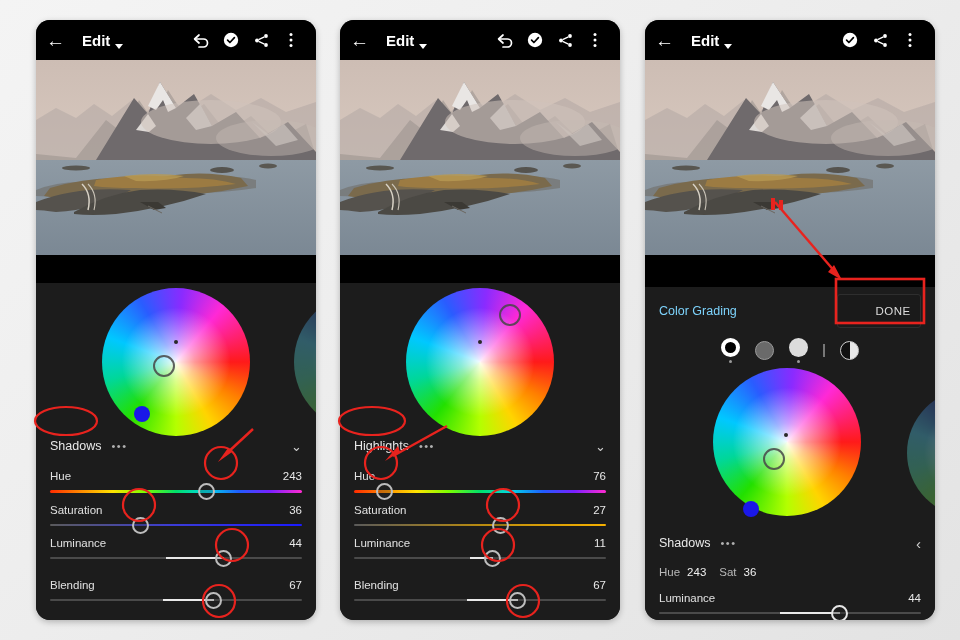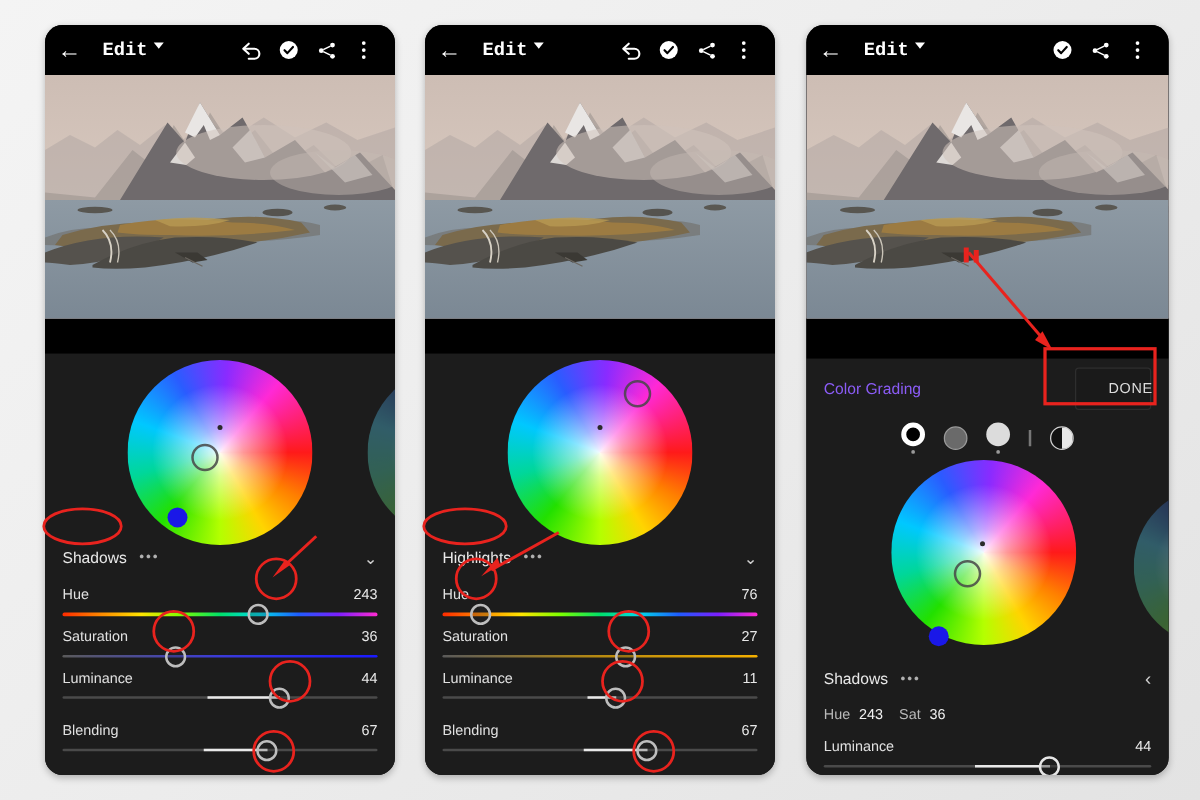--- a/index.html
+++ b/index.html
@@ -36,21 +36,21 @@
     height: 40px;
     background: #000;
     display: flex;
     align-items: center;
     padding: 0 10px;
     color: #fff;
   }
   .tb-back { width: 26px; font-size: 19px; line-height: 1; text-align: left; }
   .tb-title {
     font-size: 15px; font-weight: 600; margin-left: 10px;
-    display: flex; align-items: flex-start; gap: 5px; font-family: Liberation Mono, monospace;
+    display: flex; align-items: flex-end; gap: 5px;
   }
   .caret {
     width: 0; height: 0;
     border-left: 4px solid transparent;
     border-right: 4px solid transparent;
     border-top: 5px solid #fff;
     margin-top: 2px;
   }
   .tb-spacer { flex: 1; }
   .tb-ico {
@@ -140,23 +140,23 @@
     width: 17px; height: 17px; margin-top: -8.5px; margin-left: -8.5px;
     border: 2px solid #bdbdbd; border-radius: 50%;
     background: rgba(40,40,40,.25);
   }
 
   
   .cg-head {
     display: flex; align-items: center; justify-content: space-between;
     padding: 0 14px; height: 48px;
   }
-  .cg-title { color: #8b5cf6; font-size: 12.5px; }
+  .cg-title { color: #7dd3fc; font-size: 12.5px; }
   .done-btn {
-    width: 61px; height: 34px;
+    width: 84px; height: 34px;
     background: #1a1a1a; border: 1px solid #2e2e2e; border-radius: 3px;
     color: #dcdcdc; font-size: 11.5px; letter-spacing: .5px;
     display: flex; align-items: center; justify-content: center; padding-left: 28px;
   }
   .modes { display: flex; align-items: center; justify-content: center; gap: 15px; height: 30px; }
   .mode { position: relative; display: flex; flex-direction: column; align-items: center; }
   .mode .disc { width: 19px; height: 19px; border-radius: 50%; }
   .mode .dot { width: 3px; height: 3px; border-radius: 50%; background: #9a9a9a; margin-top: 3px; }
   .disc.ring { background: #000; border: 4px solid #fff; }
   .disc.gray { background: #6a6a6a; border: 1px solid #9a9a9a; }

